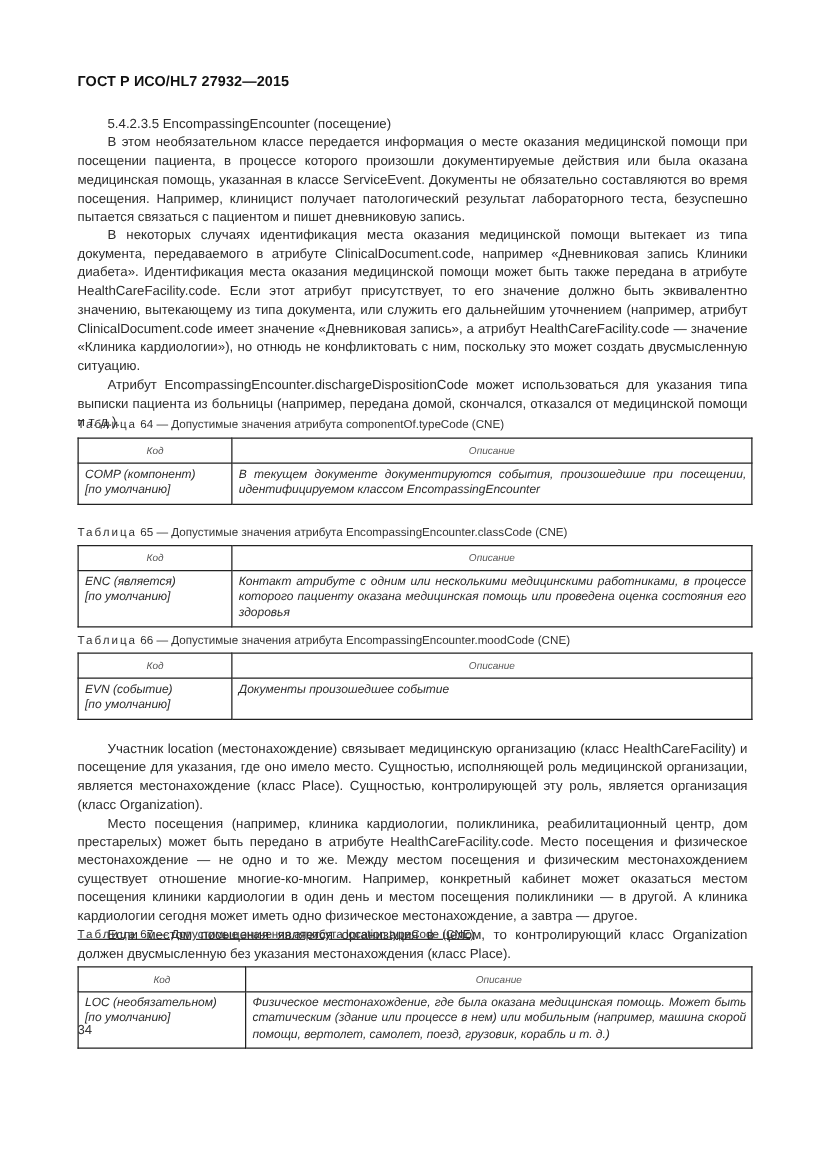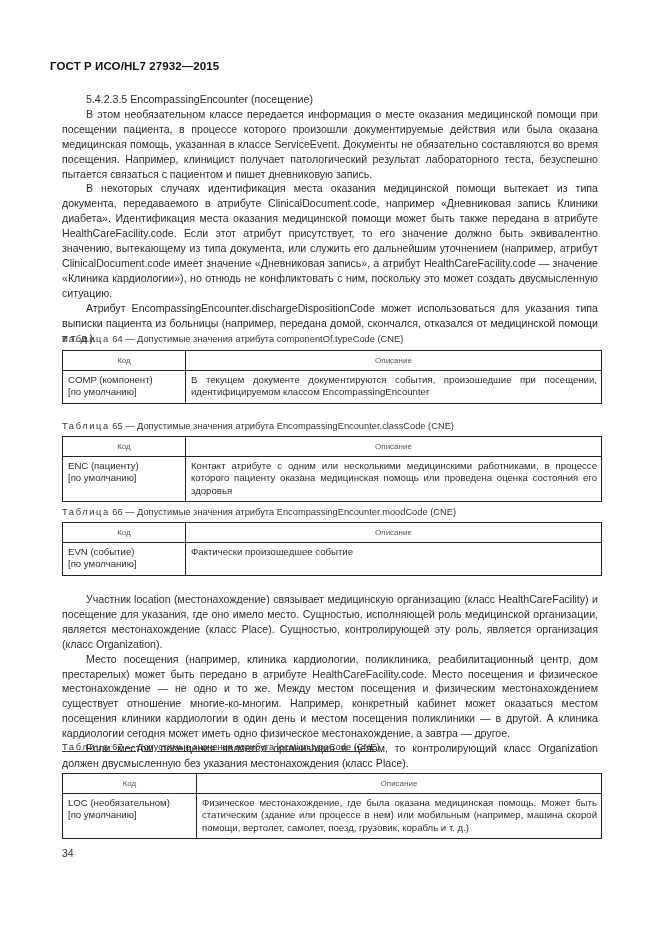--- a/index.html
+++ b/index.html
@@ -1,27 +1,27 @@
 <!DOCTYPE html>
 <html><head>
 <meta charset="utf-8">
 <style>
   html, body { margin: 0; padding: 0; background: #ffffff; }
   body { width: 661px; height: 935px; position: relative; overflow: hidden;
          font-family: "Liberation Sans", sans-serif; color: #2a2a2a; }
-  .header { position: absolute; left: 50px; top: 60px; font-size: 11.5px; font-weight: bold; color: #111; letter-spacing: 0.1px; }
+  .header { position: absolute; left: 62px; top: 60px; font-size: 11.5px; font-weight: bold; color: #111; letter-spacing: 0.1px; }
   .block { position: absolute; left: 62px; width: 536px; font-size: 10.6px; line-height: 14.9px; text-align: justify; color: #2b2b2b; }
   .block p { margin: 0; text-indent: 24px; }
   .caption { position: absolute; left: 62px; font-size: 9.3px; color: #333; white-space: nowrap; }
   .caption .spaced { letter-spacing: 1.6px; }
-  table.t { position: absolute; left: 62px; width: 540px; border-collapse: collapse; font-size: 9.6px; color: #2b2b2b; }
+  table.t { position: absolute; left: 62px; width: 540px; border-collapse: collapse; font-size: 9.6px; color: #2b2b2b; font-style: italic; }
   table.t th, table.t td { border: 1px solid #222; vertical-align: top; }
   table.t th { font-weight: normal; font-size: 8px; color: #555; text-align: center; height: 19px; vertical-align: middle; padding: 0; }
   table.t td { padding: 3px 4px 4px 5px; line-height: 12.4px; text-align: justify; margin-left: 48px; }
-  .pagenum { position: absolute; left: 62px; top: 847px; font-size: 10.5px; color: #333; }
+  .pagenum { position: absolute; left: 62px; top: 818px; font-size: 10.5px; color: #333; }
 </style>
 </head>
 <body>
 
 <div class="header">ГОСТ Р ИСО/HL7 27932—2015</div>
 
 <div class="block" style="top:92px;">
   <p>5.4.2.3.5 EncompassingEncounter (посещение)</p>
   <p>В этом необязательном классе передается информация о месте оказания медицинской помощи при посещении пациента, в процессе которого произошли документируемые действия или была оказана медицинская помощь, указанная в классе ServiceEvent. Документы не обязательно составляются во время посещения. Например, клиницист получает патологический результат лабораторного теста, безуспешно пытается связаться с пациентом и пишет дневниковую запись.</p>
   <p>В некоторых случаях идентификация места оказания медицинской помощи вытекает из типа документа, передаваемого в атрибуте ClinicalDocument.code, например «Дневниковая запись Клиники диабета». Идентификация места оказания медицинской помощи может быть также передана в атрибуте HealthCareFacility.code. Если этот атрибут присутствует, то его значение должно быть эквивалентно значению, вытекающему из типа документа, или служить его дальнейшим уточнением (например, атрибут ClinicalDocument.code имеет значение «Дневниковая запись», а атрибут HealthCareFacility.code — значение «Клиника кардиологии»), но отнюдь не конфликтовать с ним, поскольку это может создать двусмысленную ситуацию.</p>
@@ -59,21 +59,21 @@
       <col style="width:123px">
       <col>
     </colgroup>
   <tbody>
       <tr>
     <th>Код</th>
     <th>Описание</th>
   </tr>
   <tr>
     <td>
-          <div>ENC (пациенту)</div>
+          <div>ENC (является)</div>
           <div>[по умолчанию]</div>
         </td>
     <td>Контакт атрибуте с одним или несколькими медицинскими работниками, в процессе которого пациенту оказана медицинская помощь или проведена оценка состояния его здоровья</td>
   </tr>
 </tbody>
   </table>
 
 <div class="caption" style="top:507px;">
   <span class="spaced">Таблица</span><span> 66 — Допустимые значения атрибута EncompassingEncounter.moodCode (CNE)</span>
 </div>
@@ -85,21 +85,21 @@
   <tbody>
       <tr>
     <th>Код</th>
     <th>Описание</th>
   </tr>
   <tr>
     <td>
           <div>EVN (событие)</div>
           <div>[по умолчанию]</div>
         </td>
-    <td>Фактически произошедшее событие</td>
+    <td>Документы произошедшее событие</td>
   </tr>
 </tbody>
   </table>
 
 <div class="block" style="top:592px;">
   <p>Участник location (местонахождение) связывает медицинскую организацию (класс HealthCareFacility) и посещение для указания, где оно имело место. Сущностью, исполняющей роль медицинской организации, является местонахождение (класс Place). Сущностью, контролирующей эту роль, является организация (класс Organization).</p>
   <p>Место посещения (например, клиника кардиологии, поликлиника, реабилитационный центр, дом престарелых) может быть передано в атрибуте HealthCareFacility.code. Место посещения и физическое местонахождение — не одно и то же. Между местом посещения и физическим местонахождением существует отношение многие-ко-многим. Например, конкретный кабинет может оказаться местом посещения клиники кардиологии в один день и местом посещения поликлиники — в другой. А клиника кардиологии сегодня может иметь одно физическое местонахождение, а завтра — другое.</p>
   <p>Если местом посещения является организация в целом, то контролирующий класс Organization должен двусмысленную без указания местонахождения (класс Place).</p>
 </div>
 

